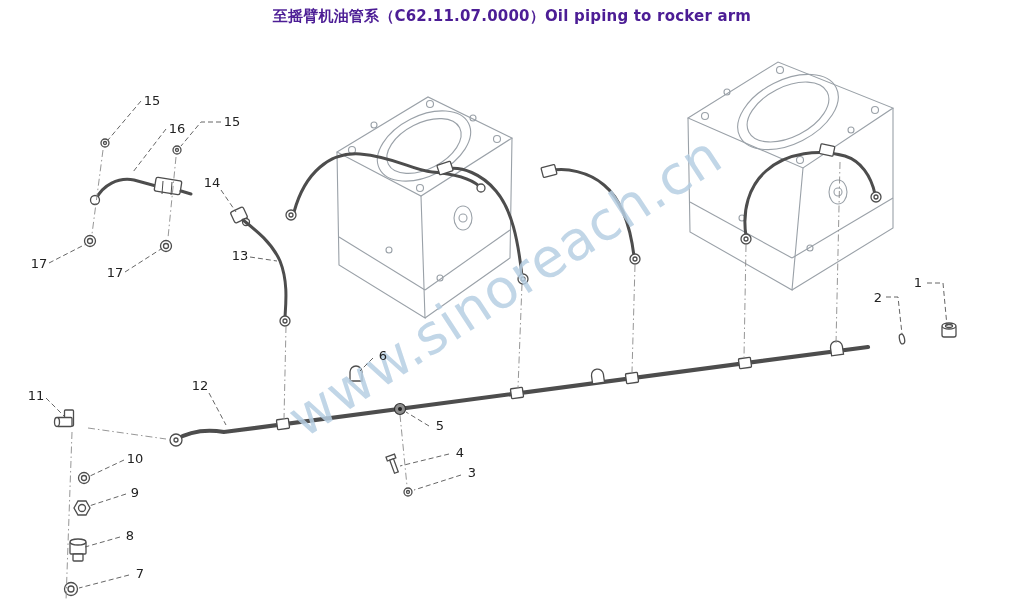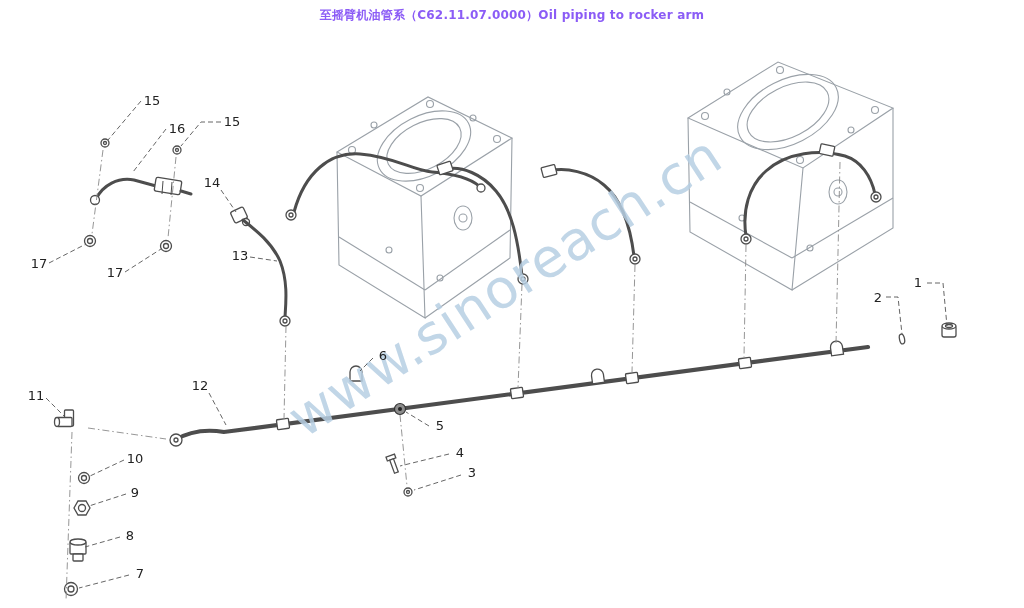--- a/index.html
+++ b/index.html
@@ -1,18 +1,18 @@
 <!DOCTYPE html>
 <html style="--watermark: #b7cfe3; --line: #4d4d4d; --engine_line: #9aa1a8;"><head>
 <meta charset="utf-8">
 <style>
   html,body{margin:0;padding:0;width:1024px;height:608px;background:#fff;overflow:hidden;
     font-family:"DejaVu Sans","Liberation Sans",sans-serif;}
   #page-title{position:absolute;top:7px;left:0;width:100%;text-align:center;
-    font-size:12px;font-weight:700;color:#8b5cf6;letter-spacing:.2px;}
+    font-size:15px;font-weight:700;color:#4c1d95;letter-spacing:.2px;}
   #diagram-svg{position:absolute;top:0;left:0;}
   .engine path,.engine ellipse,.engine circle{fill:none;stroke:var(--engine_line,#9aa1a8);stroke-width:1.1;}
   .pipe{fill:none;stroke:var(--line,#4d4d4d);stroke-width:3;stroke-linecap:round;}
   .rail{stroke-width:4.2;}
   .part{fill:#fff;stroke:var(--line,#4d4d4d);stroke-width:1.3;}
   .part-dark{fill:#8c8c8c;stroke:#333;stroke-width:1.2;}
   .thin{stroke:var(--line,#4d4d4d);stroke-width:1;fill:none;}
   .axis{stroke:#8a8a8a;stroke-width:.9;stroke-dasharray:7 3 1.5 3;fill:none;}
   .leader{fill:none;stroke:#555;stroke-width:.9;stroke-dasharray:5 3;}
   .callout-num{font-size:13px;fill:#222;text-anchor:middle;}

